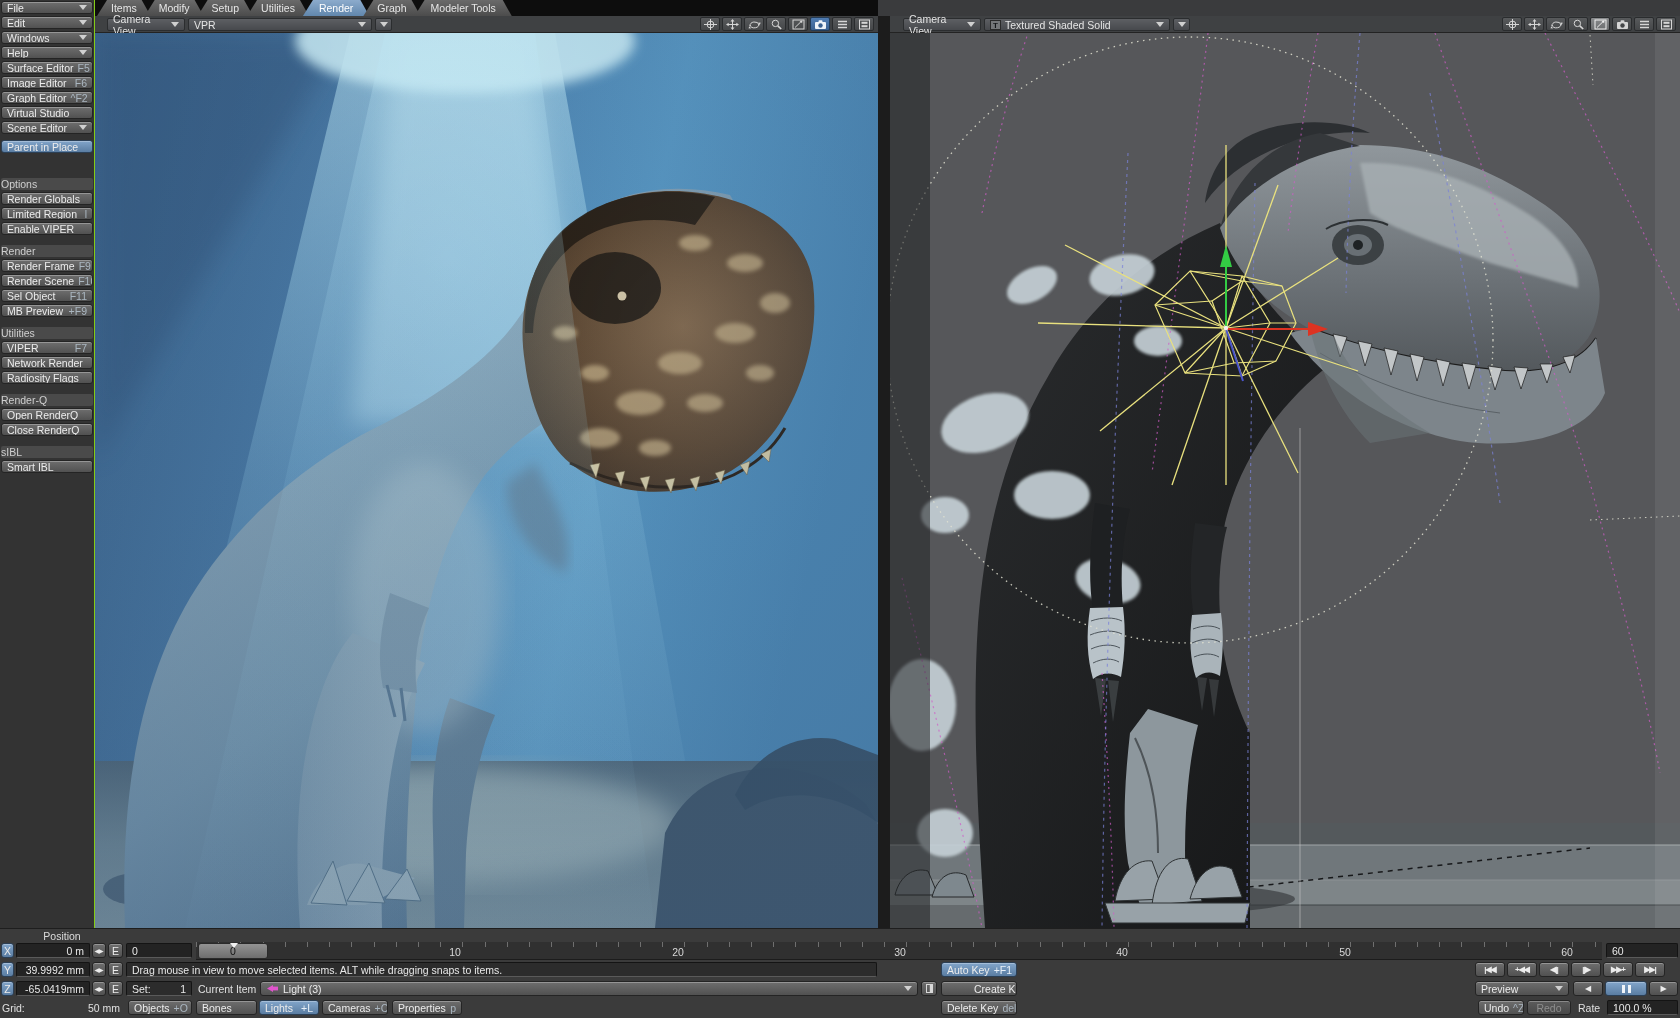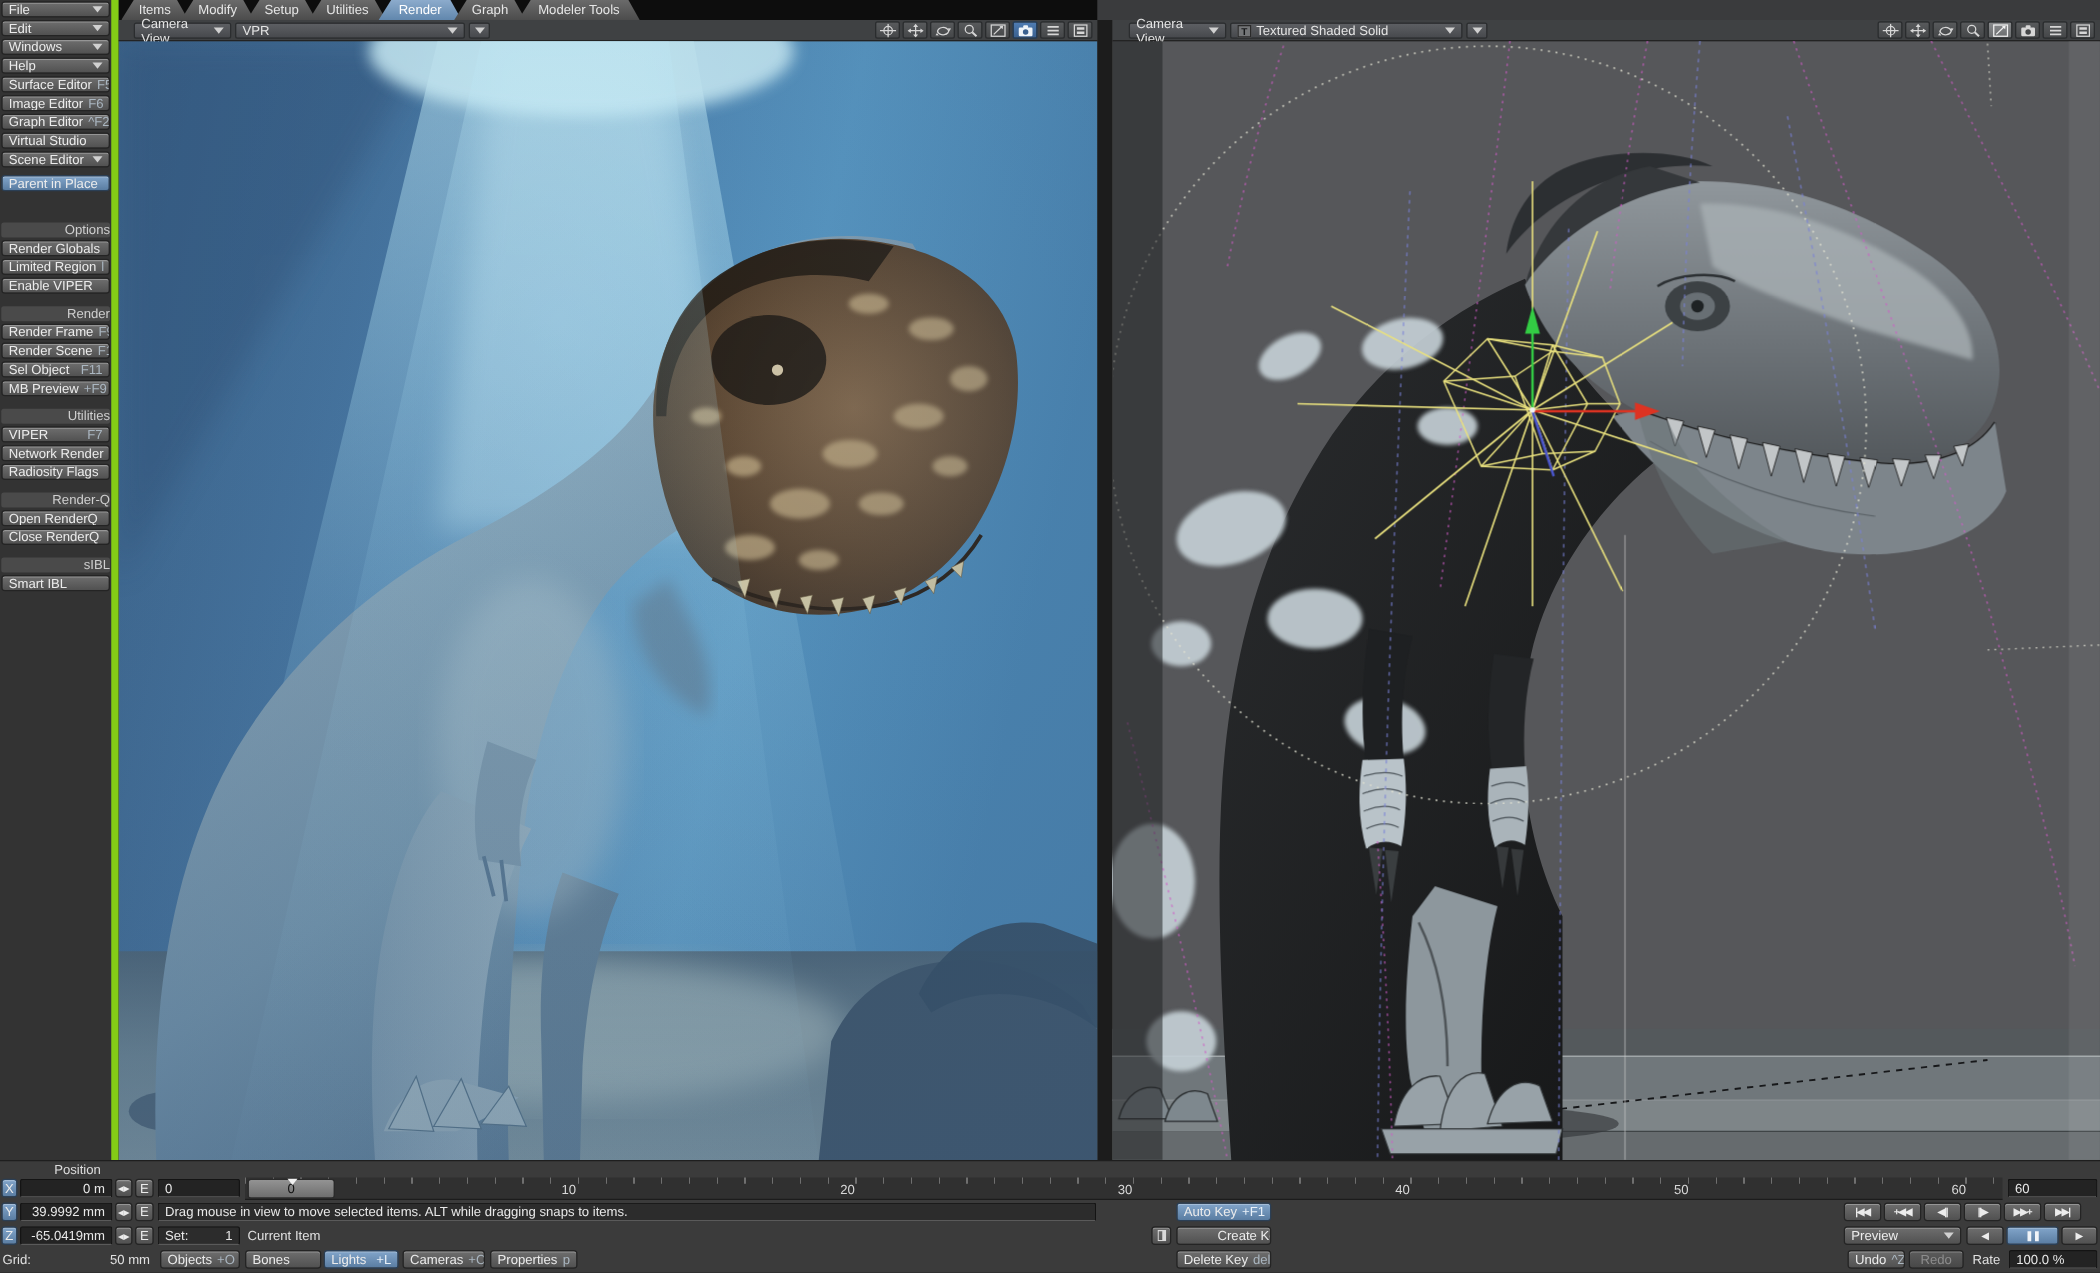--- a/index.html
+++ b/index.html
@@ -11,21 +11,21 @@
 
   
   .btn { background:linear-gradient(#6e6e6e,#515151); border:1px solid #242424;
     border-radius:3px; box-shadow:inset 0 1px 0 rgba(255,255,255,.28);
     color:#ececec; display:flex; align-items:center; padding:0 5px; height:13px;
     white-space:nowrap; overflow:hidden; }
   .btn .sc { margin-left:auto; color:#aab6c0; padding-left:4px; }
   .btn.blue { background:linear-gradient(#82a5ca,#5a7da2); border-color:#2b3f55; }
   .btn.blue .sc { color:#e8f0f8; }
   .btn.dim { color:#8d8d8d; background:linear-gradient(#5c5c5c,#484848); }
-  .hdr { background:#4a4a4a; border-radius:2px; color:#cfcfcf; text-align:right;
+  .hdr { background:#4a4a4a; border-radius:2px; color:#cfcfcf; text-align:left;
     height:12px; line-height:12px; }
   .field { background:#232323; border:1px solid #141414; border-bottom-color:#5a5a5a;
     border-radius:2px; color:#e8e8e8; display:flex; align-items:center; padding:0 5px;
     height:15px; }
   .chev { width:0; height:0; border-left:4px solid transparent; border-right:4px solid transparent;
     border-top:5px solid #d0d0d0; margin-left:auto; flex:none; }
   .row { position:absolute; left:0; right:0; height:18px; }
   .vhdr { position:absolute; left:0; right:0; top:0; height:17px; background:#3f4143;
     border-bottom:1px solid #232323; }
   .vbtn { position:absolute; top:2px; height:13px; background:linear-gradient(#5d5f63,#47494d);
@@ -39,21 +39,21 @@
   .tick-label { position:absolute; top:4px; transform:translateX(-50%); color:#d8d8d8; }
   .mini { font-size:8px; letter-spacing:-1px; font-weight:bold; }
   .pausebars { display:flex; gap:3px; }
   .pausebars i { width:3px; height:8px; background:#f0f4f8; }
 </style>
 </head>
 <body>
 
 <div id="app">
 
-  <div class="abs" style="left:0;top:0;width:95px;height:928px;background:#333333;border-right:6px solid #84cc16;padding:1px;">
+  <div class="abs" style="left:0;top:0;width:95px;height:928px;background:#333333;border-right:1px solid #84cc16;padding:1px;">
 
     <div class="btn" style="margin:0 0 2px 0;">
       <span>File</span>
       <span class="chev"></span>
       </div>
     <div class="btn" style="margin-bottom:2px;">
       <span>Edit</span>
       <span class="chev"></span>
       </div>
     <div class="btn" style="margin-bottom:2px;">
@@ -656,20 +656,28 @@
         </div>
       <div class="btn abs" style="left:92px;top:1px;width:14px;height:15px;justify-content:center;padding:0;font-size:6px;">◀▶</div>
       <div class="btn abs" style="left:108px;top:1px;width:15px;height:15px;justify-content:center;padding:0;">
         <span>E</span>
         </div>
       <div class="field abs" style="left:126px;top:1px;width:66px;background:#2c2c2c;">
         <span>Set:</span>
         <span style="margin-left:auto;">1</span>
         </div>
       <div class="abs" style="left:198px;top:3px;color:#e0e0e0;">Current Item</div>
+      <div class="btn abs" style="left:260px;top:1px;width:658px;height:15px;">
+        <svg width="13" height="9" viewBox="0 0 13 9" style="margin-right:4px;flex:none;">
+          <polygon points="1,4.5 7,1 7,8" fill="#e055cc"></polygon>
+            <rect x="7" y="2.6" width="5" height="3.8" fill="#e055cc"></rect>
+          </svg>
+        <span>Light (3)</span>
+        <span class="chev"></span>
+        </div>
       <div class="btn abs" style="left:921px;top:1px;width:16px;height:15px;justify-content:center;padding:0;">
         <svg width="7" height="9" viewBox="0 0 7 9">
             <rect x="0.5" y="0.5" width="6" height="8" fill="none" stroke="#d8d8d8"></rect>
             <rect x="3.8" y="0.5" width="2.7" height="8" fill="#d8d8d8"></rect>
           </svg>
         </div>
       <div class="btn abs" style="left:941px;top:1px;width:76px;height:15px;padding-left:32px;">
         <span>Create Key</span>
         <span class="sc">ret</span>
         </div>

